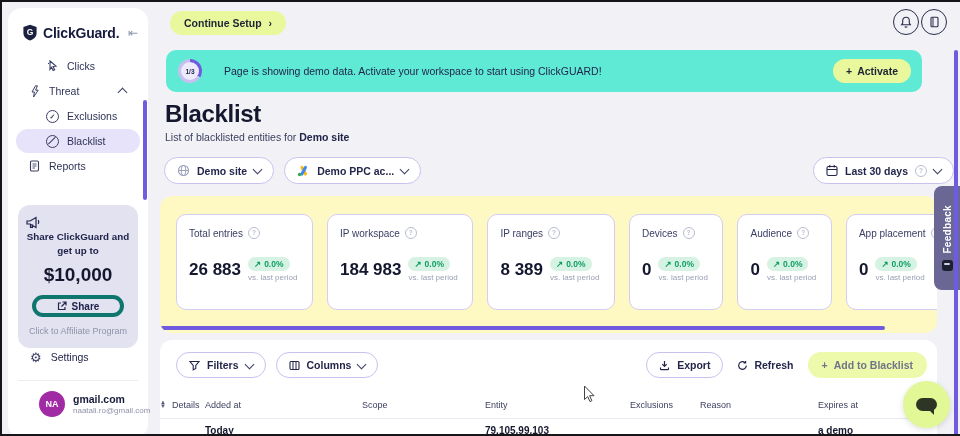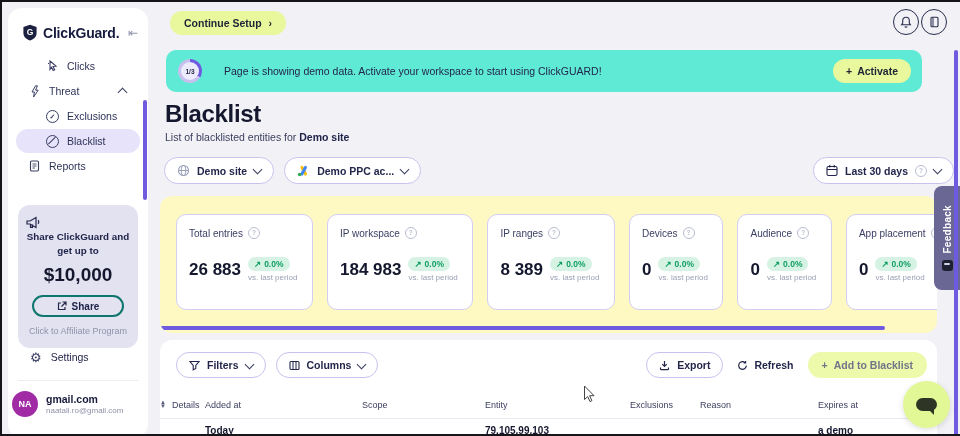--- a/index.html
+++ b/index.html
@@ -28,25 +28,25 @@
   .chev{display:inline-block;width:6px;height:6px;border-right:1.4px solid #3a3e63;border-bottom:1.4px solid #3a3e63;}
   .chev.up{transform:rotate(-135deg);margin-top:3px;}
   .chev.down{transform:rotate(45deg);margin-bottom:2px;}
   .block-ic{width:11px;height:11px;border:1.4px solid #3a3e63;border-radius:50%;position:relative;}
   .block-ic::after{content:"";position:absolute;left:0px;top:4.3px;width:10px;height:1.4px;background:#3a3e63;transform:rotate(-45deg);}
   .check-ic{width:11px;height:11px;border:1.4px solid #3a3e63;border-radius:50%;font-size:7px;line-height:11px;text-align:center;font-weight:700;}
   .side-scroll{position:absolute;right:1px;top:92px;width:4px;height:100px;background:#6f5be0;border-radius:2px;}
   .promo{position:absolute;left:10px;top:197px;width:120px;background:#e3e2f1;border-radius:12px;text-align:center;padding:10px 7px 12px;box-sizing:border-box;}
   .promo-head{font-size:9.8px;font-weight:700;color:#20244a;line-height:1.4;}
   .promo-amount{font-size:19px;font-weight:800;color:#14172e;margin:7px 0 9px;}
-  .share-btn{display:inline-flex;align-items:center;justify-content:center;gap:5px;width:92px;height:22px;border:2px solid #0f766e;border-radius:12px;background:transparent;font-size:10px;font-weight:700;color:#20244a;cursor:pointer;font-family:inherit;}
+  .share-btn{display:inline-flex;align-items:center;justify-content:center;gap:5px;width:92px;height:22px;border:4px solid #0f766e;border-radius:12px;background:transparent;font-size:10px;font-weight:700;color:#20244a;cursor:pointer;font-family:inherit;}
   .promo-cap{font-size:9px;color:#8f93a9;margin-top:9px;}
   .settings-row{position:absolute;left:0;top:337px;display:flex;align-items:center;gap:9px;padding-left:22px;height:24px;font-size:10.5px;cursor:pointer;width:100%;}
   .side-div{position:absolute;left:10px;right:10px;top:372px;border-top:1px solid #ececf2;}
-  .user-row{position:absolute;left:0;top:383px;width:168px;display:flex;align-items:center;gap:8px;padding-left:4px;box-sizing:border-box;cursor:pointer;}
+  .user-row{position:absolute;left:0;top:383px;width:168px;display:flex;align-items:center;gap:8px;padding-left:31px;box-sizing:border-box;cursor:pointer;}
   .avatar{width:26px;height:26px;border-radius:50%;background:#a02ba4;color:#fff;font-size:9px;font-weight:700;display:flex;align-items:center;justify-content:center;flex:none;}
   .uname{font-size:10.5px;font-weight:700;color:#16193a;}
   .uemail{font-size:8px;color:#8f93a9;margin-top:1px;}
   .updown{margin-left:auto;margin-right:10px;display:flex;flex-direction:column;line-height:4.5px;font-size:6px;color:#565a7a;}
 
   
   .continue-btn{position:absolute;left:170px;top:11px;height:24px;display:inline-flex;align-items:center;gap:7px;background:#e9f89c;border:none;border-radius:13px;padding:0 14px;font-size:10.5px;font-weight:700;color:#1f2335;cursor:pointer;font-family:inherit;z-index:4;}
   .circ-btn{position:absolute;top:9px;width:26px;height:26px;border-radius:50%;border:1px solid #2a2d4e;background:transparent;display:flex;align-items:center;justify-content:center;cursor:pointer;z-index:4;}
 
   

